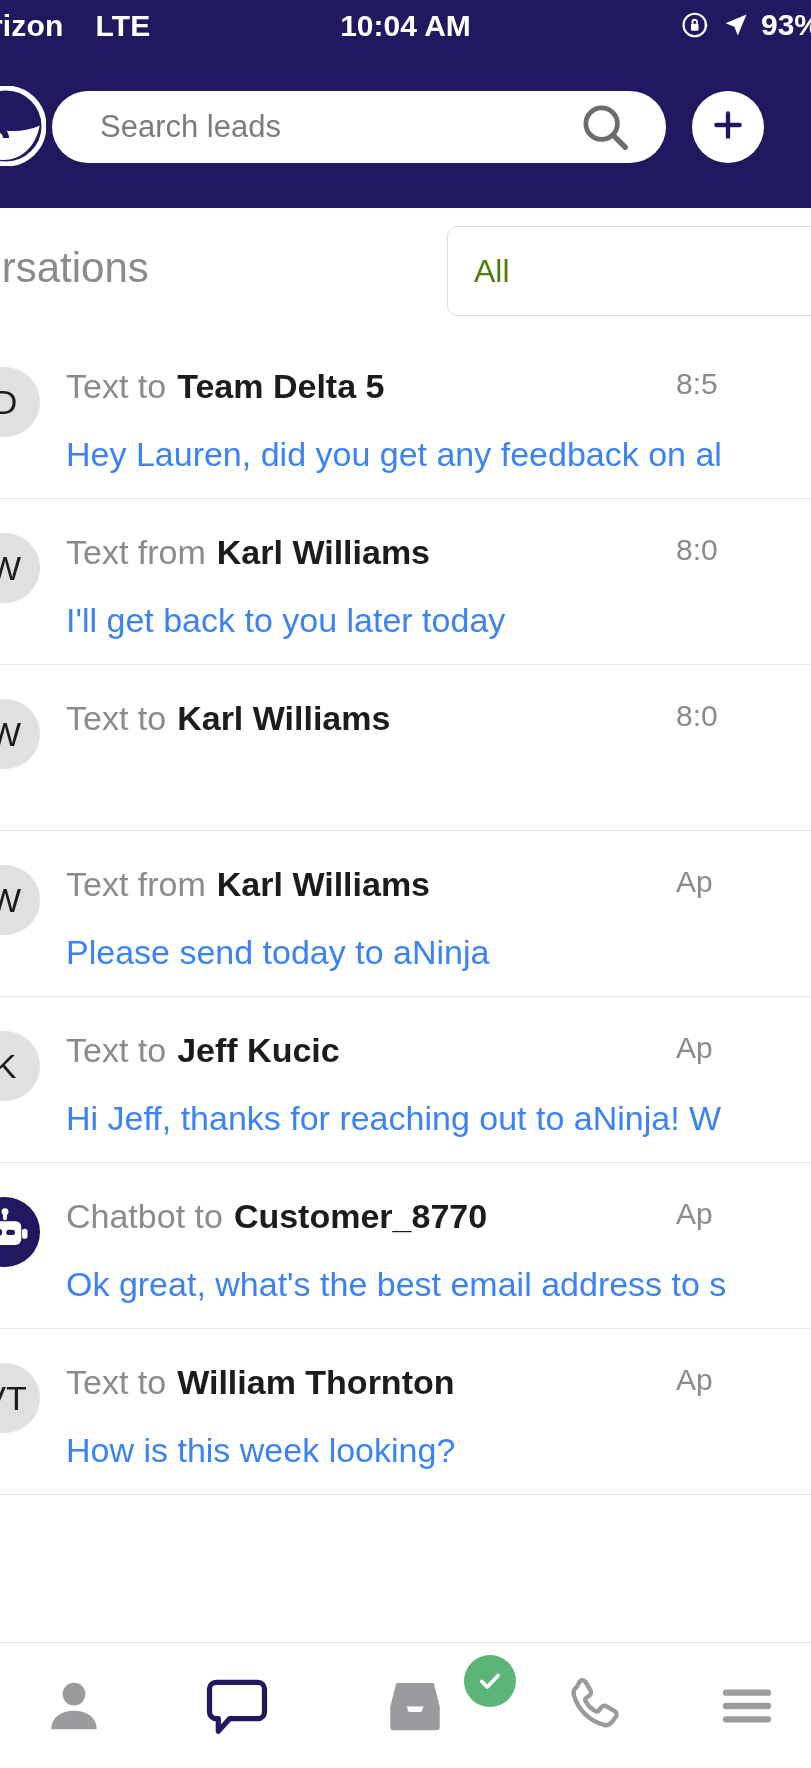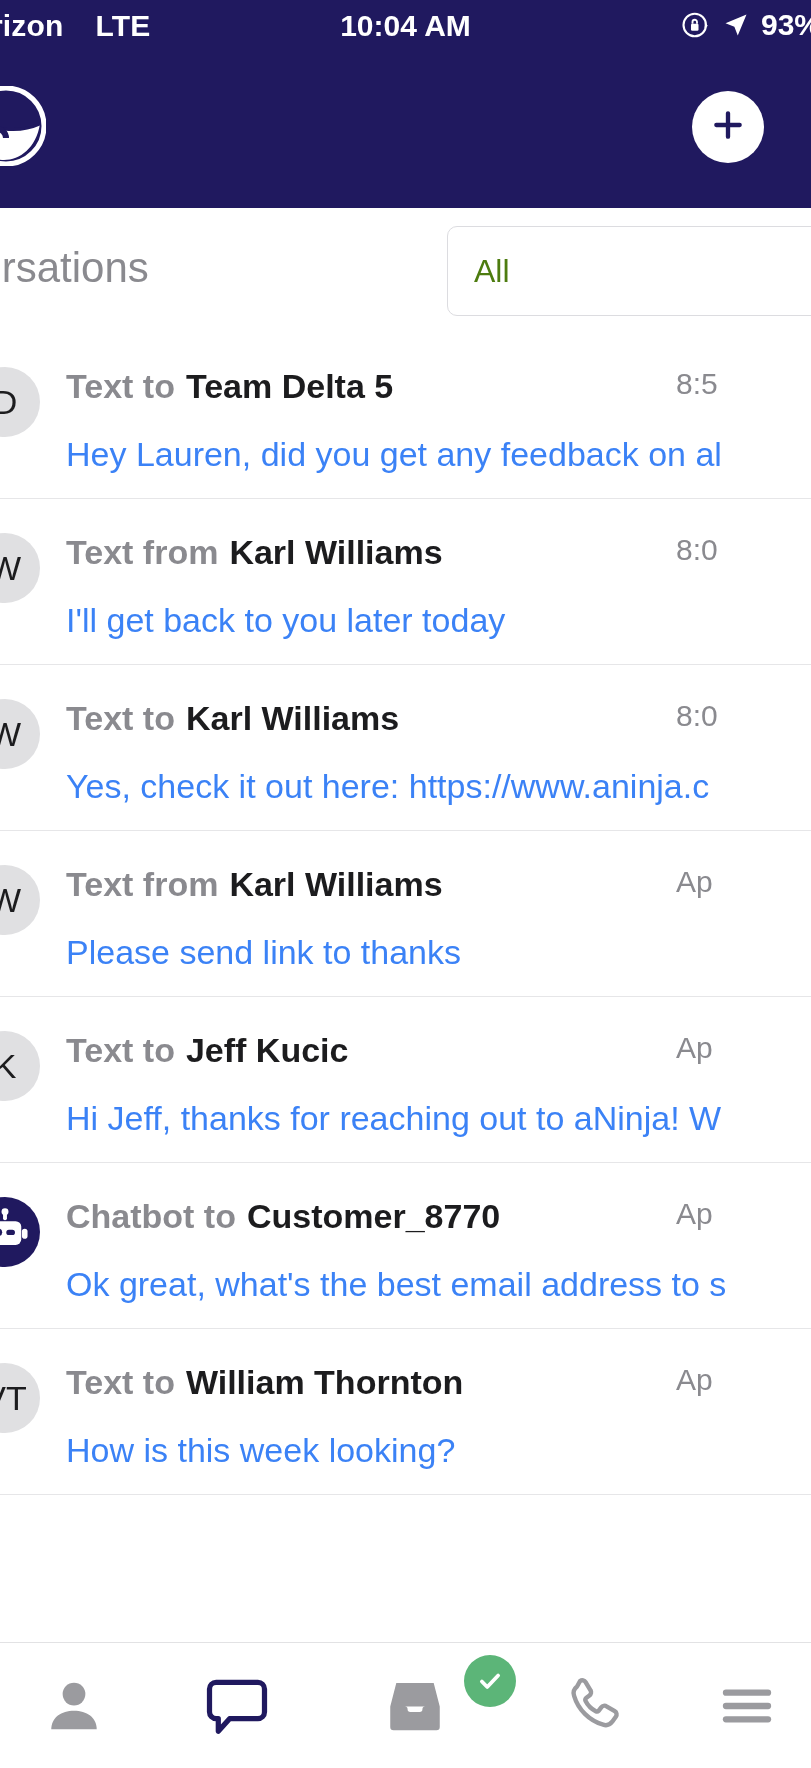--- a/index.html
+++ b/index.html
@@ -101,21 +101,21 @@
     display:flex; align-items:center; justify-content:center;
     font-size:34px; color:#1c1c1e; font-weight:400;
     overflow:hidden;
   }
   .avatar.bot { background:#20195f; }
   .row-head {
     position:absolute; left:66px; top:34px; right:0;
     display:flex; align-items:baseline;
     font-size:34px; white-space:nowrap;
   }
-  .row-dir { color:#8a8a8f; font-weight:700; }
+  .row-dir { color:#8a8a8f; font-weight:400; }
   .row-name { color:#1c1c1e; font-weight:700; margin-left:11px; }
   .row-time {
     position:absolute; left:676px; top:34px;
     font-size:30px; color:#8a8a8f; white-space:nowrap;
   }
   .row-preview {
     position:absolute; left:66px; top:102px;
     font-size:34px; color:#3b82f6; white-space:nowrap;
   }
 
@@ -169,20 +169,29 @@
   <div class="navbar">
     <div class="logo">
       <svg width="80" height="80" viewBox="0 0 80 80">
         <circle cx="40" cy="40" r="38" fill="none" stroke="#ffffff" stroke-width="5"></circle>
         <path d="M6 30 C22 44 52 48 74 38 C70 62 54 74 38 74 C20 74 6 58 6 40 Z" fill="#ffffff"></path>
         <path d="M6 30 C22 44 52 48 74 38" fill="none" stroke="#20195f" stroke-width="3"></path>
         <path d="M22 52 a9 9 0 0 1 18 0" fill="none" stroke="#20195f" stroke-width="6"></path>
       </svg>
     </div>
 
+    <div class="searchbar">
+      <input class="search-input" type="text" placeholder="Search leads" style="">
+      <span class="search-icon">
+        <svg width="54" height="54" viewBox="0 0 24 24" fill="none">
+          <circle cx="10.5" cy="10.5" r="7" stroke="#6b6b70" stroke-width="2.1"></circle>
+          <path d="M15.8 15.8L21 21" stroke="#6b6b70" stroke-width="2.4" stroke-linecap="round"></path>
+        </svg>
+      </span>
+    </div>
 
     <div class="add-btn">
       <span>
         <svg width="40" height="40" viewBox="0 0 24 24">
           <path d="M12 5v14M5 12h14" stroke="#20195f" stroke-width="2.6" stroke-linecap="round"></path>
         </svg>
       </span>
     </div>
   </div>
 
@@ -218,32 +227,31 @@
       </div>
       <div class="row">
         <div class="avatar">
           <span>W</span>
         </div>
         <div class="row-head">
           <span class="row-dir">Text to</span>
           <span class="row-name">Karl Williams</span>
         </div>
         <div class="row-time">8:0</div>
-        <div class="row-preview">Yes, check it out here: https://www.aninja.c</div>
       </div>
       <div class="row">
         <div class="avatar">
           <span>W</span>
         </div>
         <div class="row-head">
           <span class="row-dir">Text from</span>
           <span class="row-name">Karl Williams</span>
         </div>
         <div class="row-time">Ap</div>
-        <div class="row-preview">Please send link to thanks</div>
+        <div class="row-preview">Please send today to aNinja</div>
       </div>
       <div class="row">
         <div class="avatar">
           <span>K</span>
         </div>
         <div class="row-head">
           <span class="row-dir">Text to</span>
           <span class="row-name">Jeff Kucic</span>
         </div>
         <div class="row-time">Ap</div>

